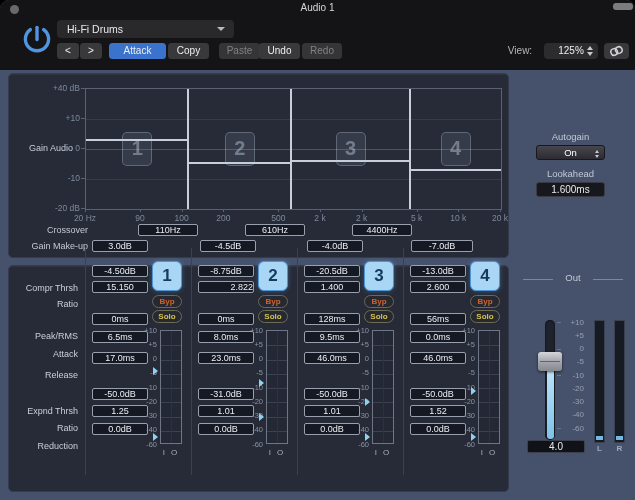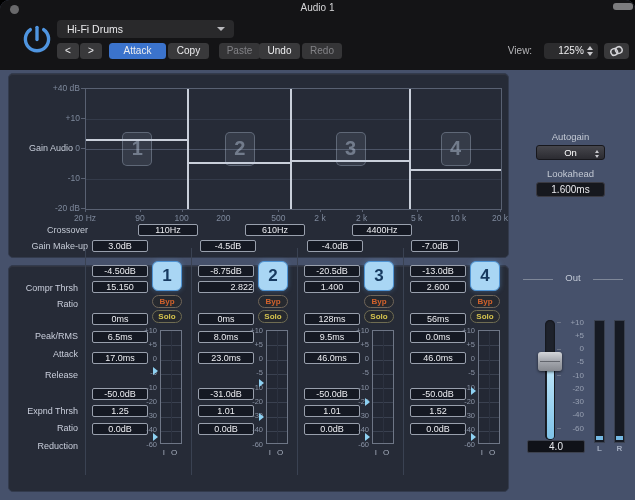--- a/index.html
+++ b/index.html
@@ -357,21 +357,21 @@
   <div class="lr-label" style="left:594px;">L</div>
   <div class="lr-label" style="left:614px;">R</div>
   <div id="out-value">4.0</div>
 
 <div class="vbox" style="left: 138px; top: 224px; width: 60px;">110Hz</div>
     <div class="vbox" style="left: 245px; top: 224px; width: 60px;">610Hz</div>
     <div class="vbox" style="left: 352px; top: 224px; width: 60px;">4400Hz</div>
     <div class="vbox" style="left: 92px; top: 240px; width: 56px;">3.0dB</div>
     <div class="vbox" style="left: 200px; top: 240px; width: 56px;">-4.5dB</div>
     <div class="vbox" style="left: 307px; top: 240px; width: 56px;">-4.0dB</div>
-    <div class="vbox" style="left: 411px; top: 240px; width: 48px;">-7.0dB</div>
+    <div class="vbox" style="left: 411px; top: 240px; width: 62px;">-7.0dB</div>
     <div class="oscale" style="top: 317.5px;">+10</div>
     <div class="oscale" style="top: 330.75px;">+5</div>
     <div class="oscale" style="top: 344px;">0</div>
     <div class="oscale" style="top: 357.25px;">-5</div>
     <div class="oscale" style="top: 370.5px;">-10</div>
     <div class="oscale" style="top: 383.75px;">-20</div>
     <div class="oscale" style="top: 397px;">-30</div>
     <div class="oscale" style="top: 410.25px;">-40</div>
     <div class="oscale" style="top: 423.5px;">-60</div>
     <div class="ftick" style="top: 322px;"></div>

